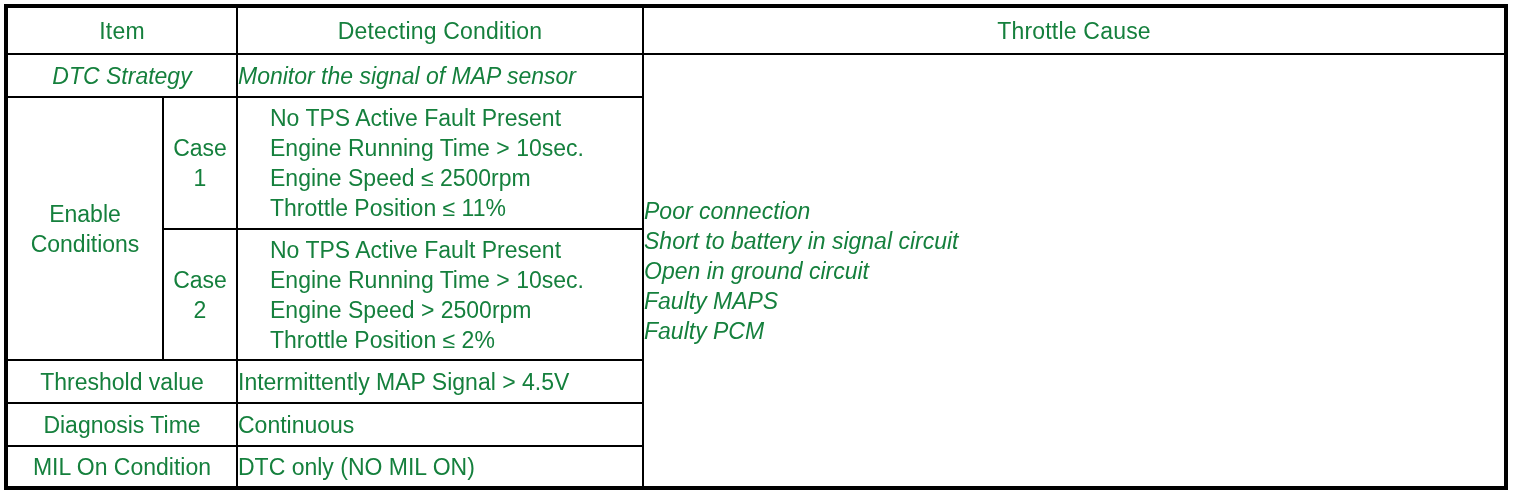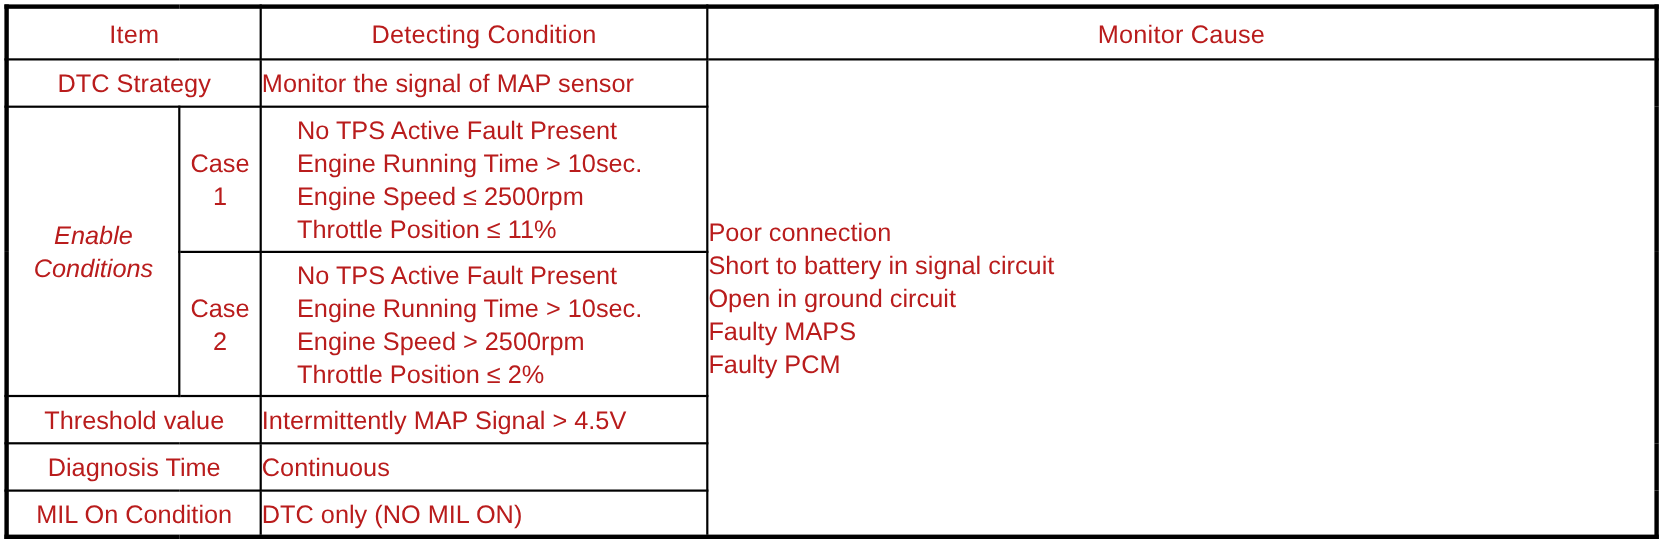--- a/index.html
+++ b/index.html
@@ -35,21 +35,21 @@
 
   table.dtc-table td,
   table.dtc-table th {
     border: 2px solid #000000;
     padding: 0;
     margin: 0;
     vertical-align: middle;
     font-weight: normal;
     font-size: 23px;
     line-height: 30px;
-    color: #b91c1c;
+    color: #15803d;
     background: #ffffff;
   }
 
   
   .col-item     { width: 157px; }
   .col-case     { width: 74px;  }
   .col-detect   { width: 406px; }
   .col-cause    { width: 863px; }
 
   
@@ -62,21 +62,20 @@
   }
 
   
   .item-cell {
     text-align: center;
     font-size: 23px;
   }
   .item-cell .stacked {
     display: block;
     line-height: 30px;
-    font-style: italic;
   }
 
   
   .case-cell {
     text-align: center;
     font-size: 23px;
     line-height: 30px;
   }
   .case-cell .case-word { display: block; }
   .case-cell .case-num  { display: block; }
@@ -102,21 +101,21 @@
     font-size: 23px;
   }
   .cause-cell .line {
     display: block;
     white-space: nowrap;
     line-height: 30px;
   }
 
   
   .row-header   { height: 45px; }
-  .row-dtc      { height: 43px; }
+  .row-dtc      { height: 43px; font-style: italic; }
   .row-case1    { height: 132px; }
   .row-case2    { height: 131px; }
   .row-thresh   { height: 43px; }
   .row-diag     { height: 43px; }
   .row-mil      { height: 42px; }
 </style>
 </head>
 <body>
 
 <div class="dtc-table-wrap">
@@ -125,21 +124,21 @@
       <col class="col-item">
       <col class="col-case">
       <col class="col-detect">
       <col class="col-cause">
     </colgroup>
     <tbody>
 
       <tr class="row-header">
         <th class="hdr" colspan="2">Item</th>
         <th class="hdr">Detecting Condition</th>
-        <th class="hdr">Monitor Cause</th>
+        <th class="hdr">Throttle Cause</th>
       </tr>
 
       <tr class="row-dtc">
         <td class="item-cell" colspan="2">DTC Strategy</td>
         <td class="detect-cell">Monitor the signal of MAP sensor</td>
         <td class="cause-cell" rowspan="6">
           <span class="line">Poor connection</span>
           <span class="line">Short to battery in signal circuit</span>
           <span class="line">Open in ground circuit</span>
           <span class="line">Faulty MAPS</span>

